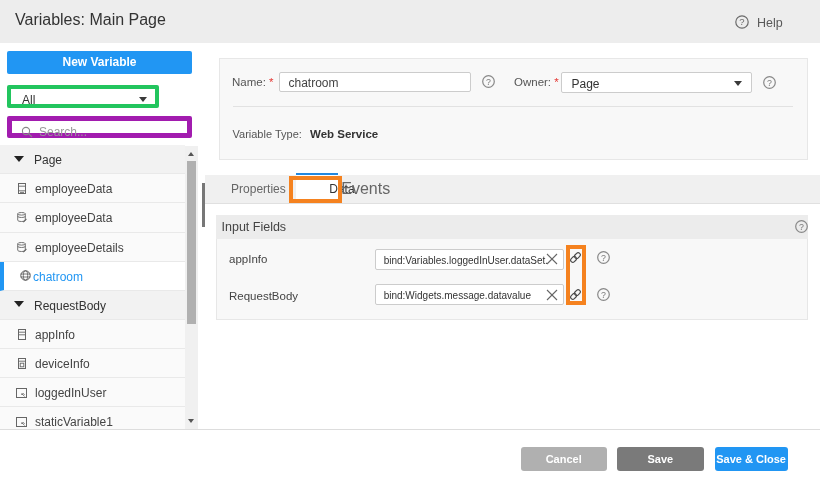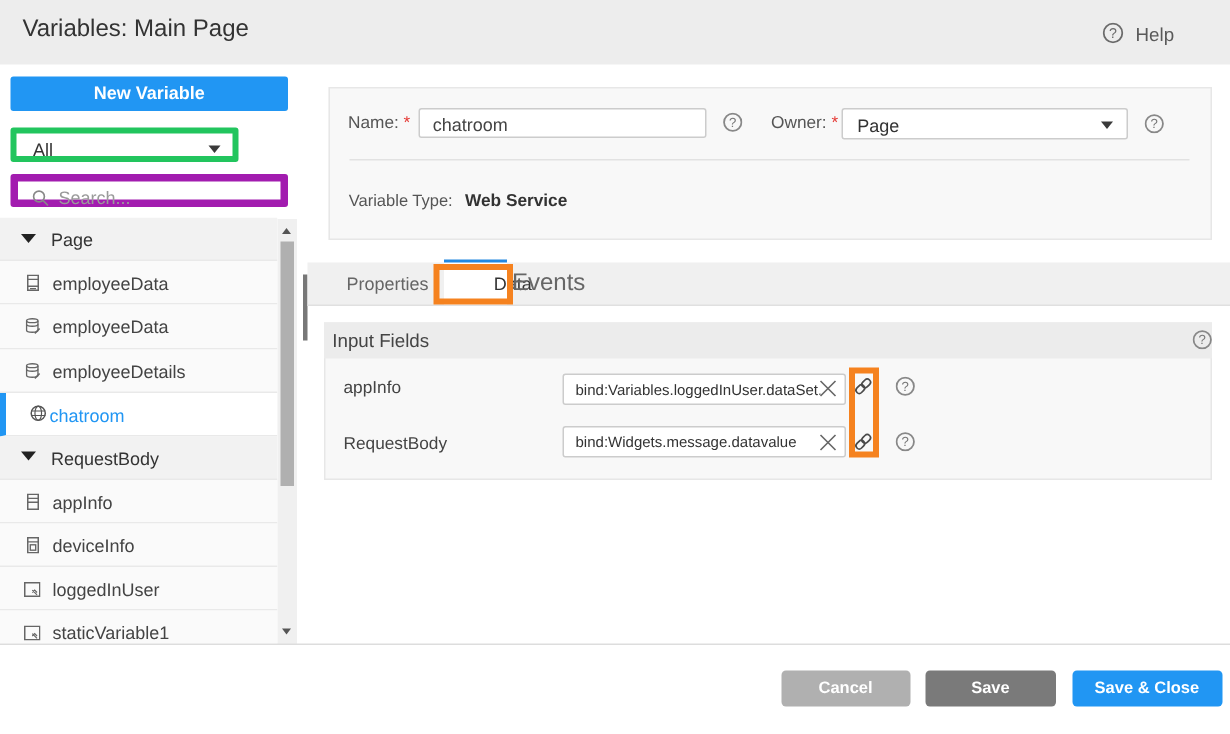--- a/index.html
+++ b/index.html
@@ -204,15 +204,15 @@
   <svg class="qicon" style="left:597px;top:288px;" viewBox="0 0 13 13">
     <circle cx="6.5" cy="6.5" r="5.8" fill="none" stroke="#888" stroke-width="1.2"></circle>
     <text x="6.5" y="9.6" font-size="8.8" fill="#777" text-anchor="middle" font-family="Liberation Sans">?</text>
   </svg>
 
   <div class="abs" style="left:566.2px;top:244.5px;width:20.2px;height:60.5px;border:4.5px solid #f5821f;"></div>
 
   <div class="abs" style="left:0;top:429px;width:820px;height:1px;background:#ddd;"></div>
   <div class="abs" style="left:520.6px;top:446.5px;width:86.2px;height:24.5px;background:#b0b0b0;border-radius:3px;color:#fff;font-weight:bold;font-size:11px;text-align:center;line-height:24.5px;">Cancel</div>
   <div class="abs" style="left:617px;top:446.5px;width:86.6px;height:24.5px;background:#7a7a7a;border-radius:3px;color:#fff;font-weight:bold;font-size:11px;text-align:center;line-height:24.5px;">Save</div>
-  <div class="abs" style="left:714.6px;top:446.5px;width:100px;height:24.5px;background:#2196f3;border-radius:3px;color:#fff;font-weight:bold;font-size:11px;text-align:center;line-height:24.5px;">Save &amp; Close</div>
+  <div class="abs" style="left:714.6px;top:446.5px;width:73px;height:24.5px;background:#2196f3;border-radius:3px;color:#fff;font-weight:bold;font-size:11px;text-align:center;line-height:24.5px;">Save &amp; Close</div>
 
 </div>
 
 </body></html>

